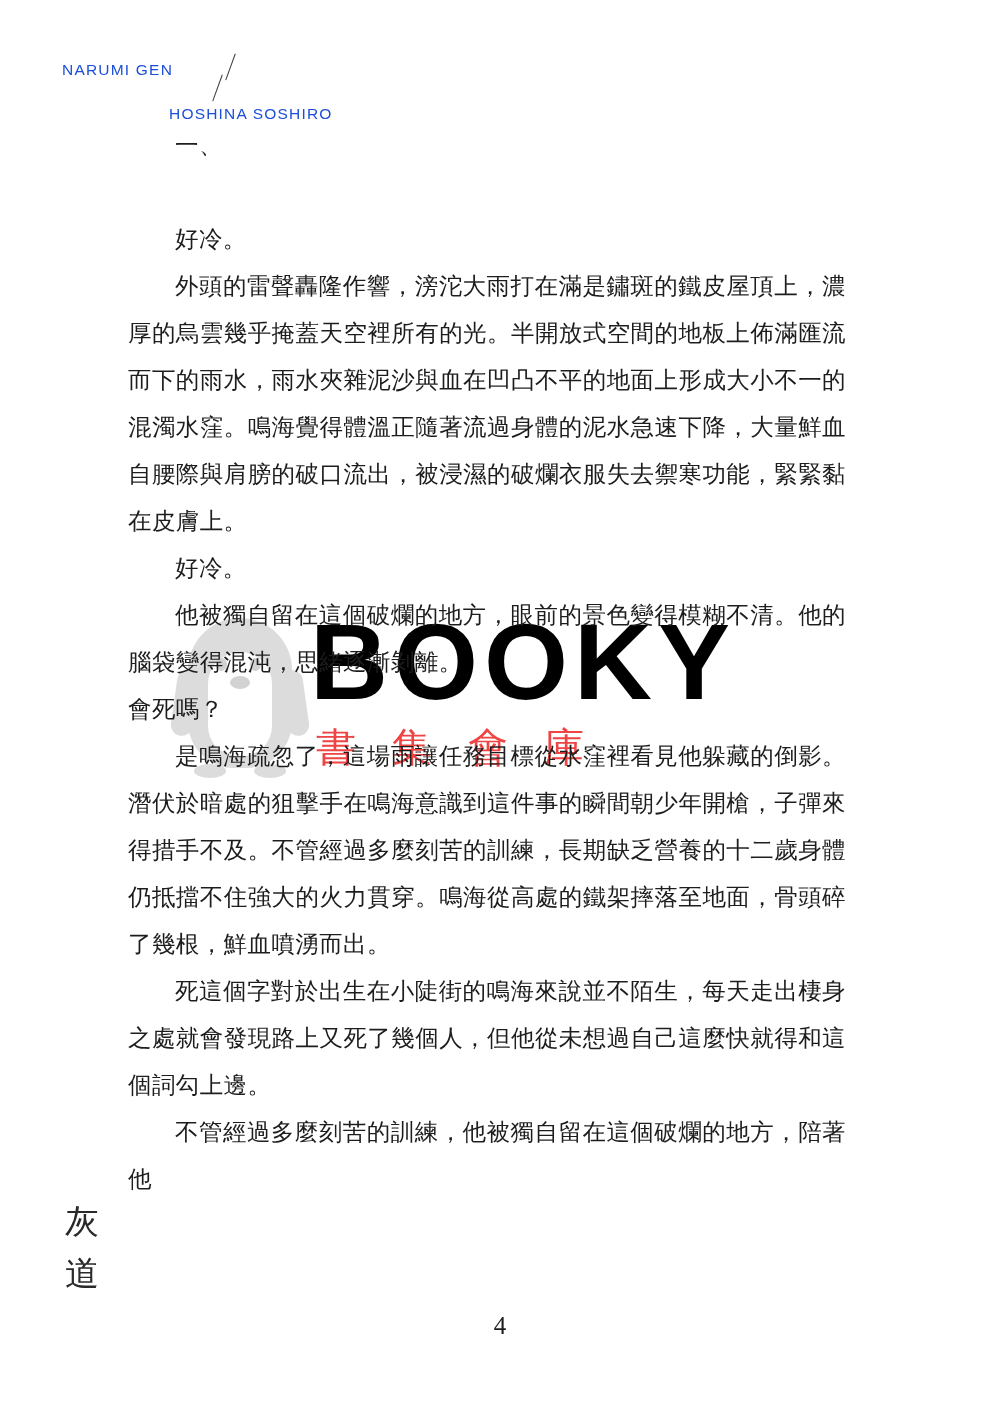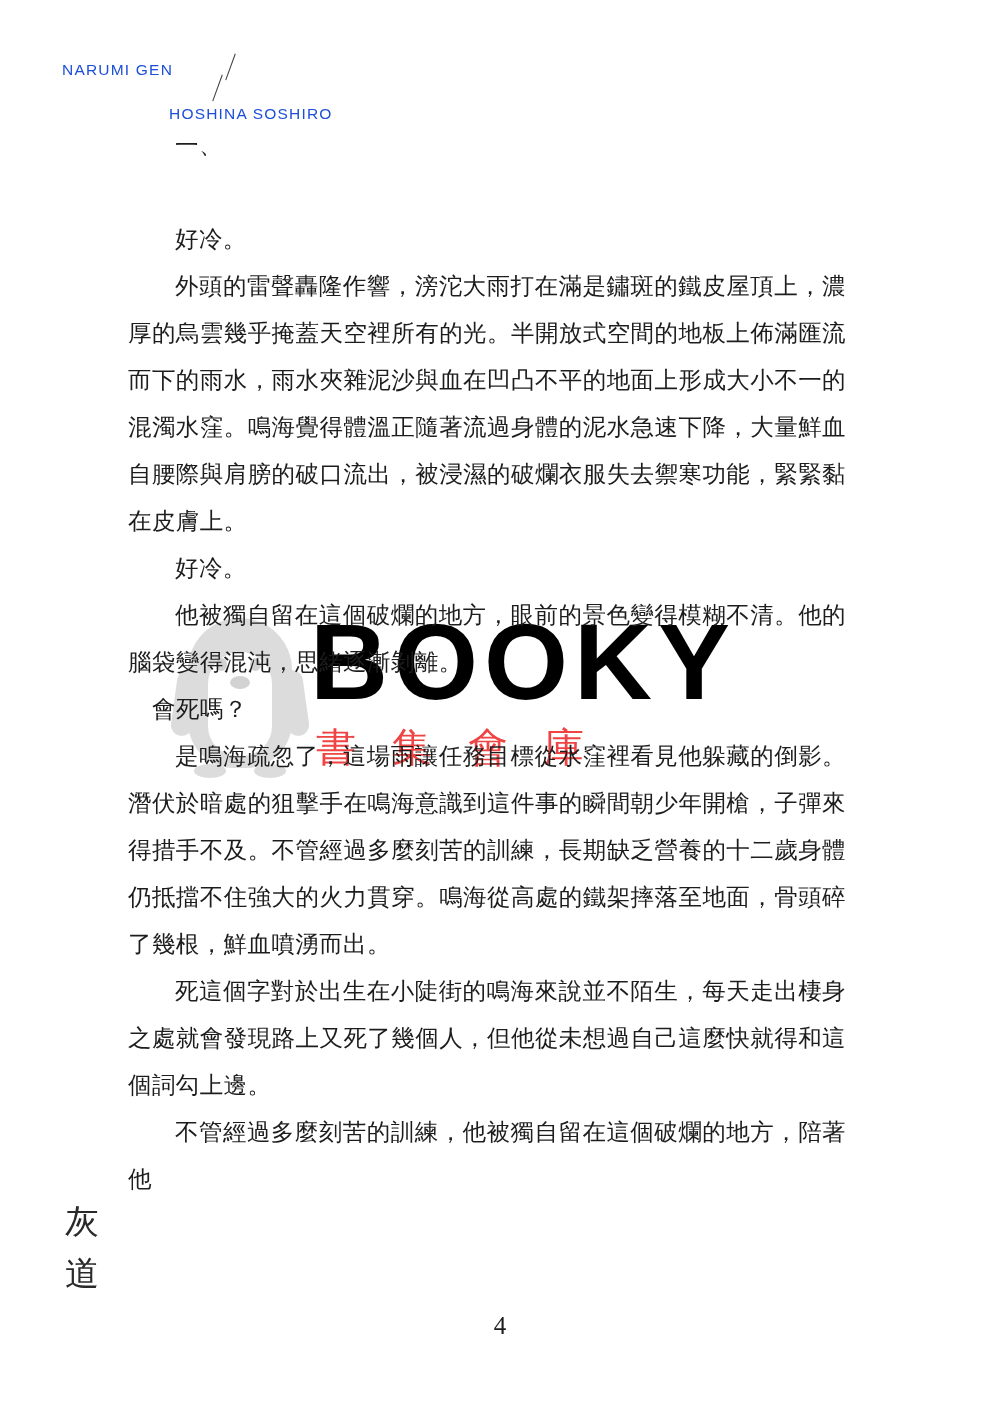--- a/index.html
+++ b/index.html
@@ -174,21 +174,20 @@
     text-align: justify;
     text-justify: inter-ideograph;
     letter-spacing: 0.4px;
   }
   .body-text p {
     margin: 0;
     text-indent: 2em;
   }
   .body-text p.noindent {
     text-indent: 0;
-    margin-left: 24px;
   }
   .spacer-line {
     height: 47px;
   }
 
   
   .side-title {
     position: absolute;
     left: 55px;
     top: 1196px;

